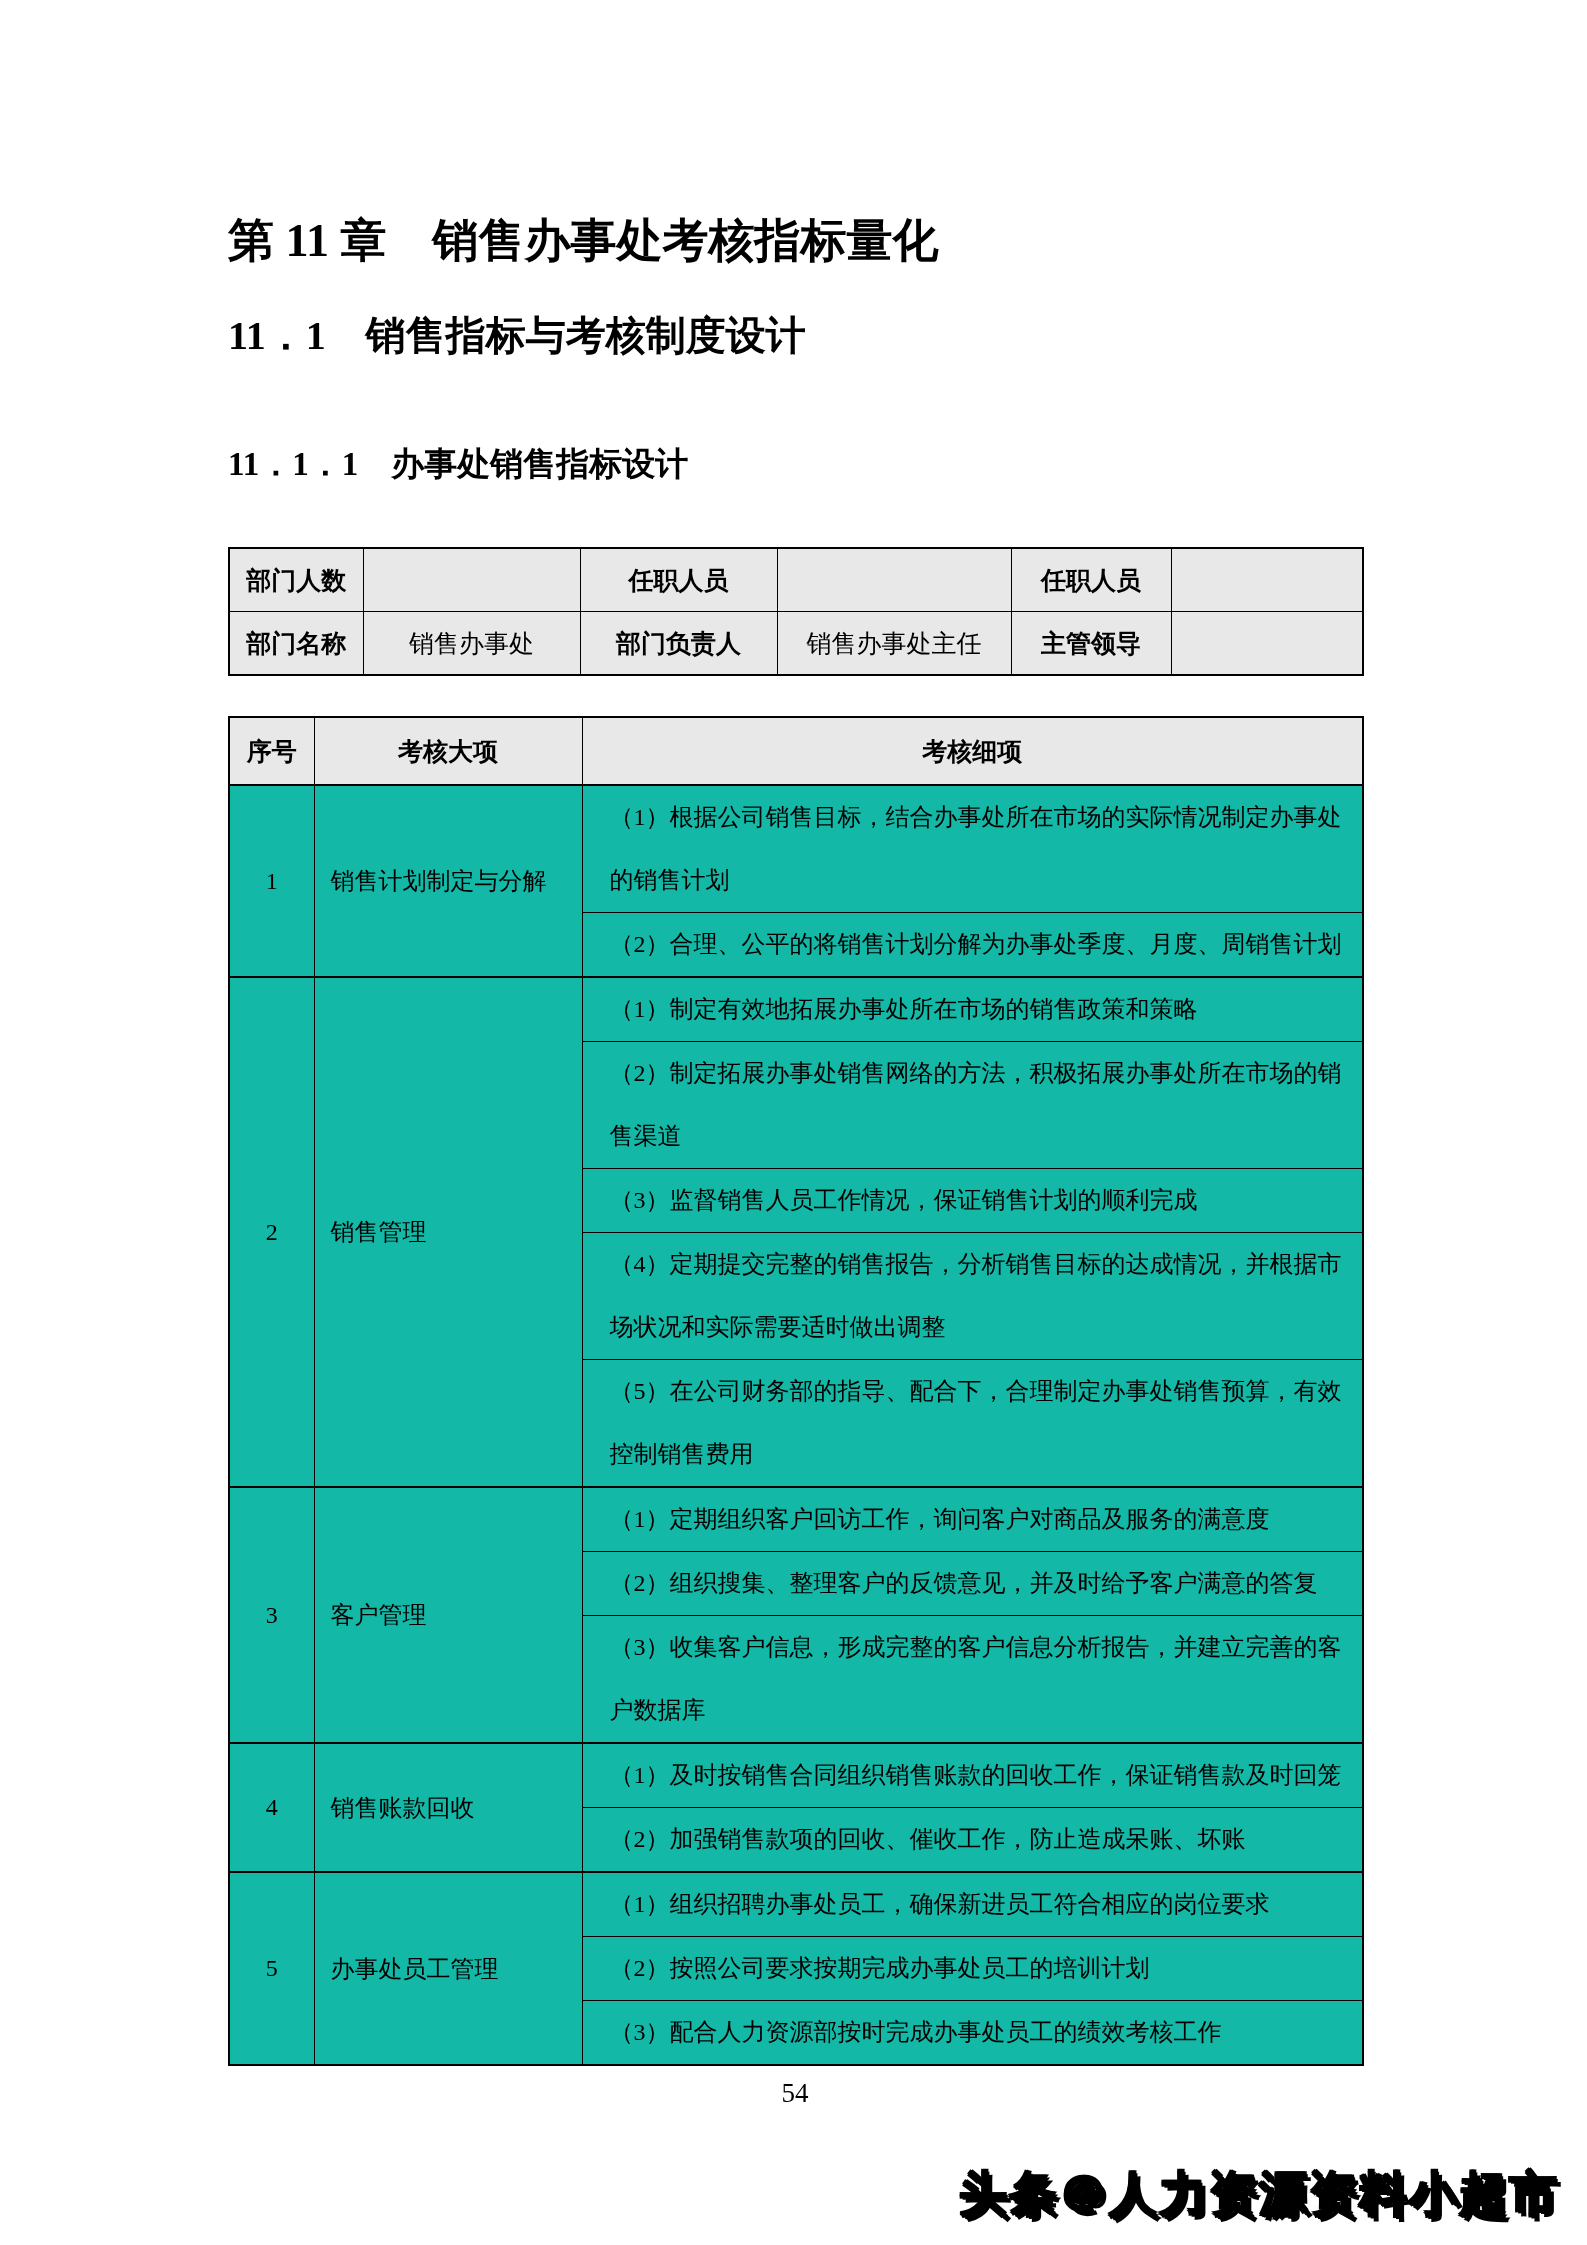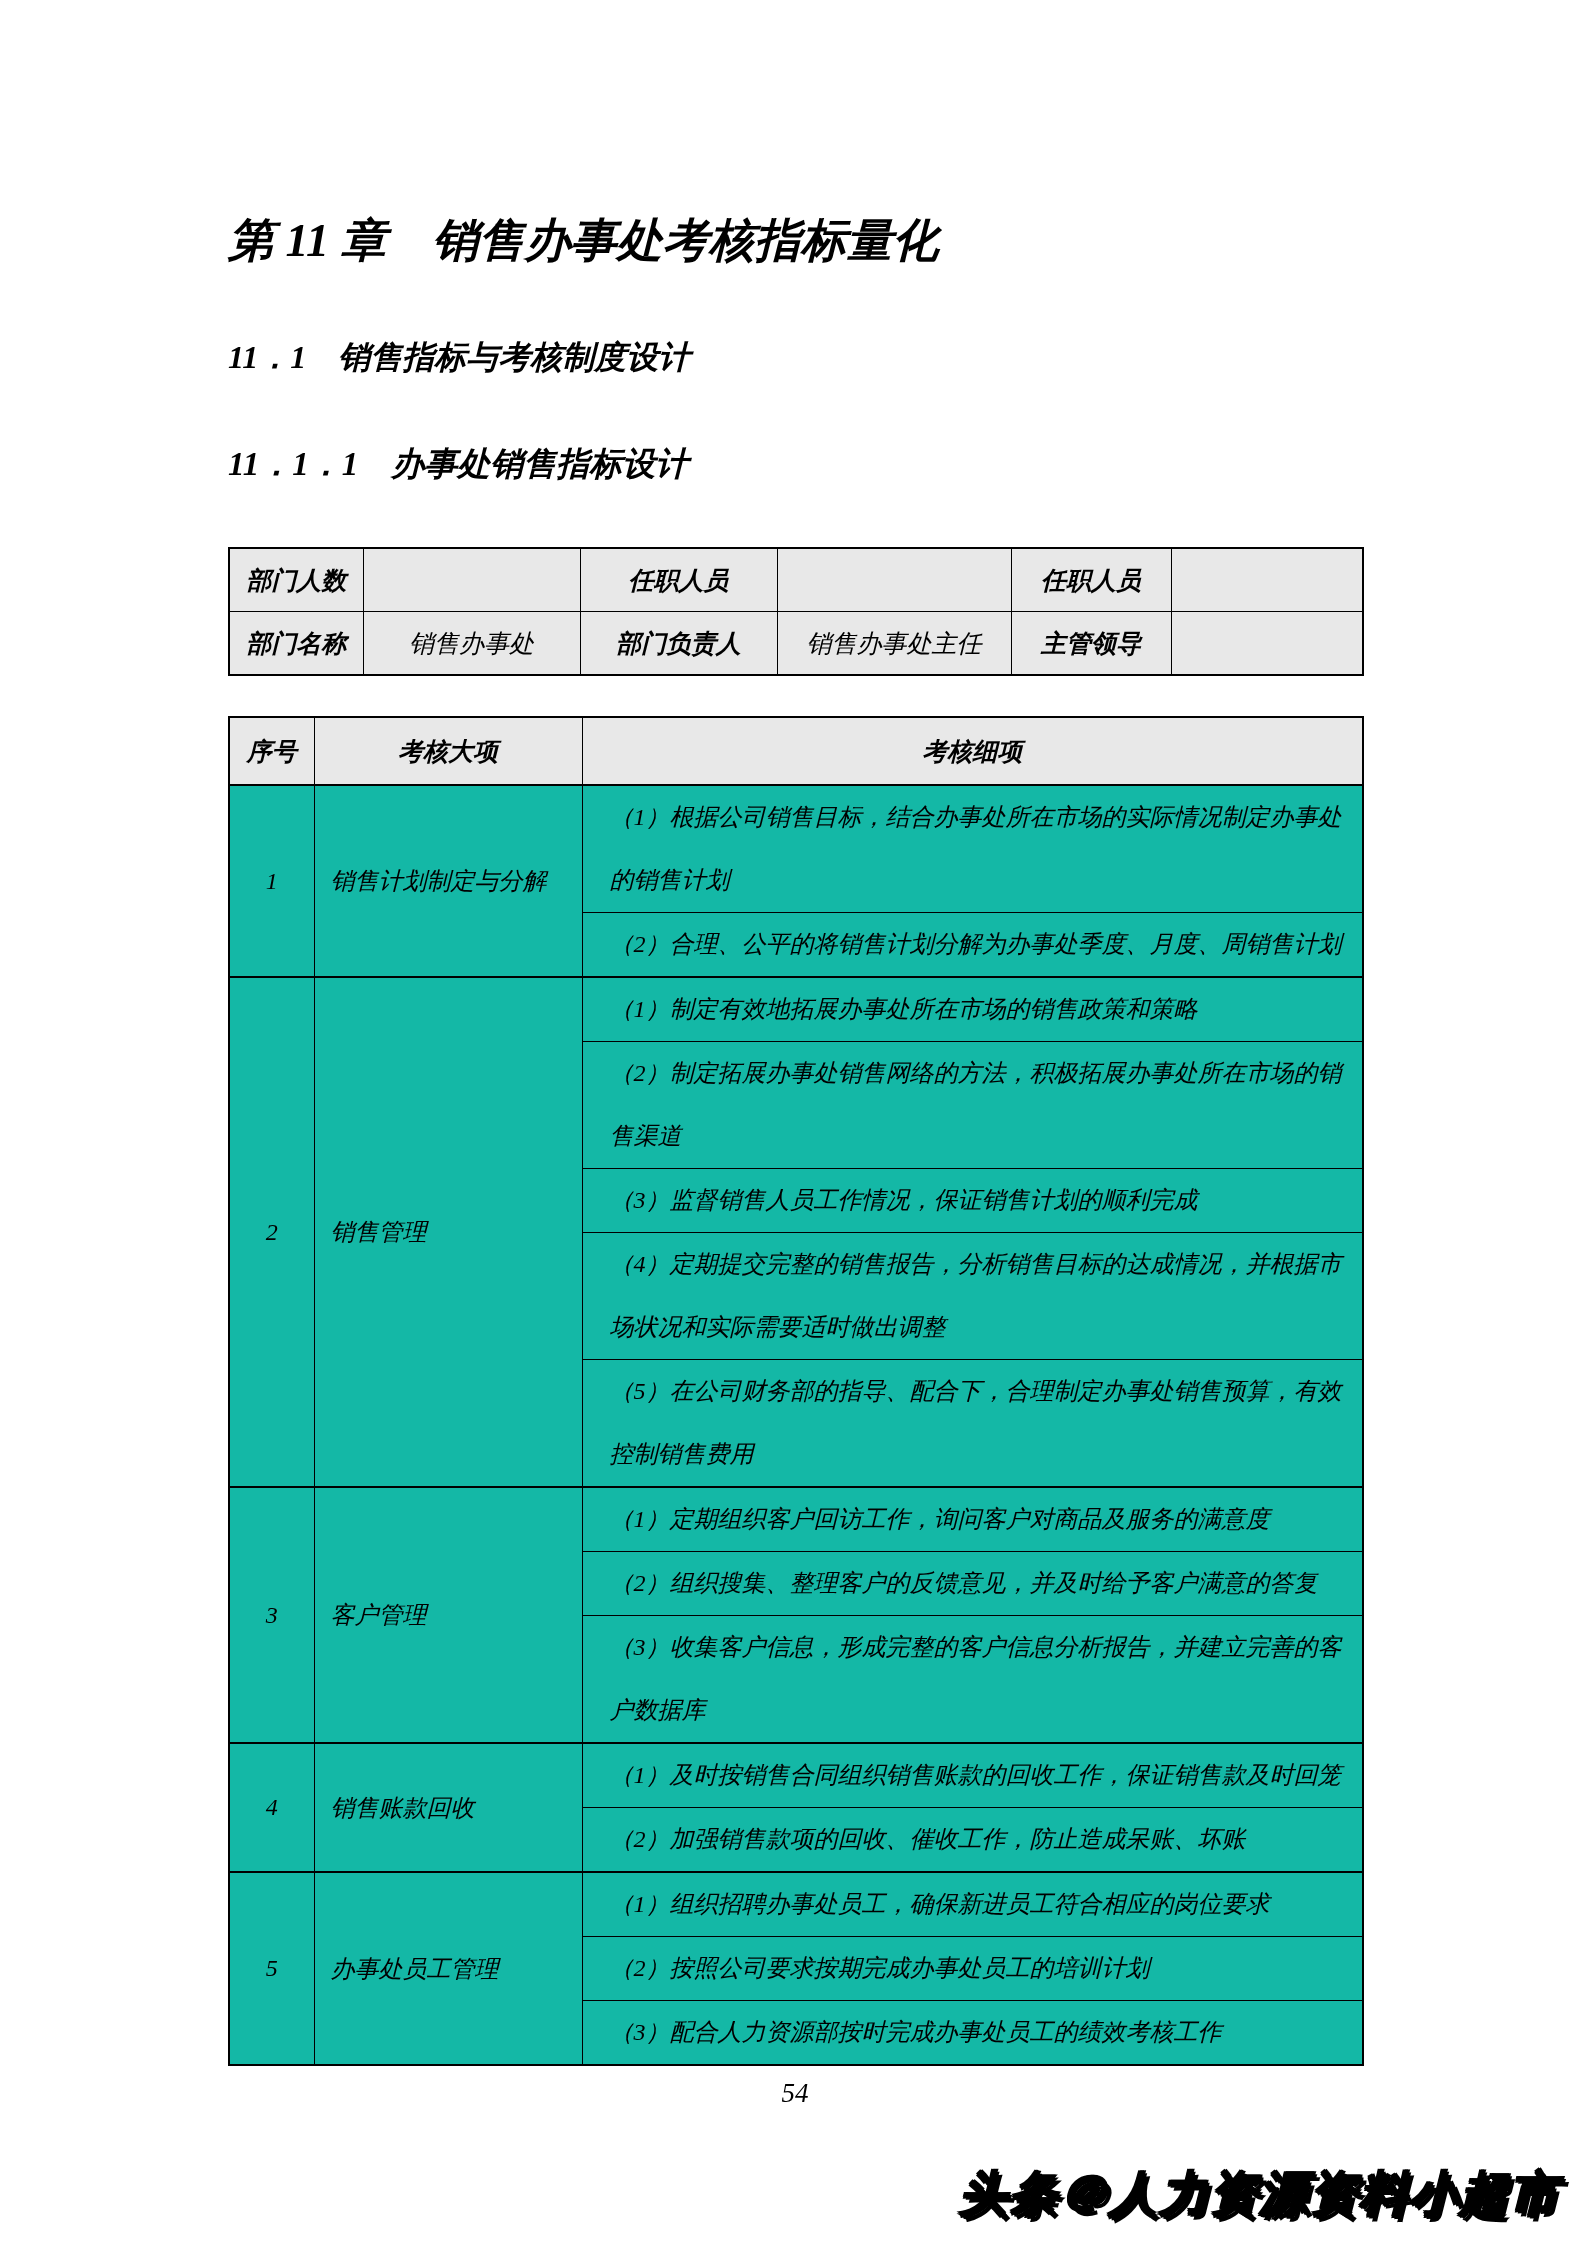--- a/index.html
+++ b/index.html
@@ -1,24 +1,23 @@
 <!DOCTYPE html>
 <html><head>
 <meta charset="utf-8">
 <style>
   html,body { margin:0; padding:0; background:#fff; }
   .page {
     position:relative; width:1587px; height:2245px; background:#ffffff;
     font-family:"Liberation Serif","DejaVu Serif",serif; color:#000;
     overflow:hidden;
-    font-style:italic;
   }
   .heading { position:absolute; left:228px; font-weight:bold; white-space:nowrap; color:#000; }
   #chapter-title    { top:210px; font-size:46px; }
-  #section-title    { top:336px; font-size:32px; }
+  #section-title    { top:308px; font-size:40px; }
   #subsection-title { top:442px; font-size:33px; }
 
   table { border-collapse:collapse; table-layout:fixed; }
 
   
   .info-table {
     position:absolute; left:228px; top:547px; width:1134px;
     background:#e8e8e8; border:2px solid #000;
   }
   .info-table td {

